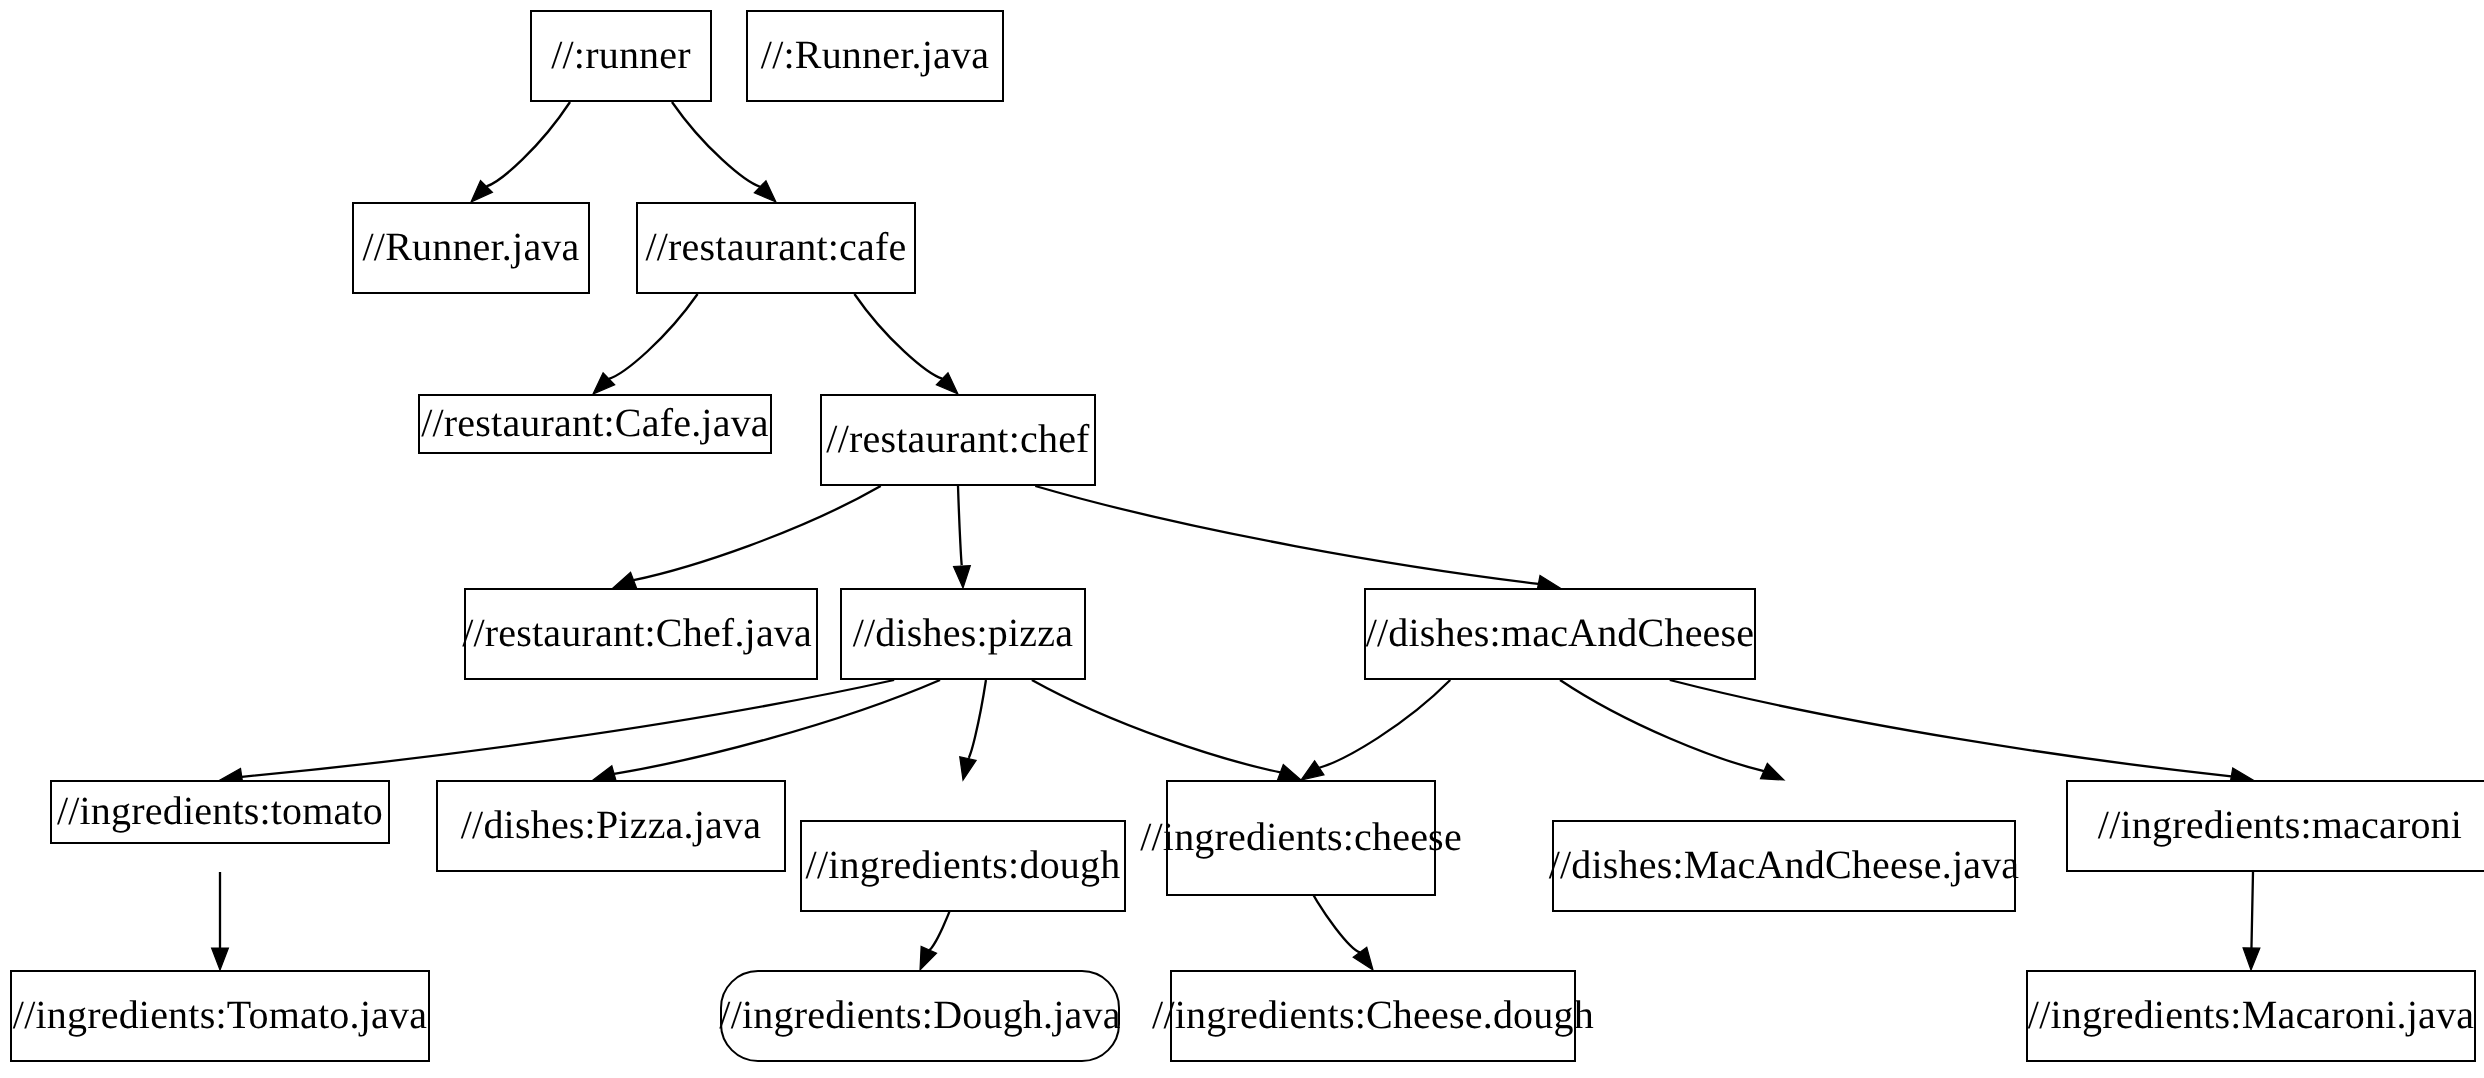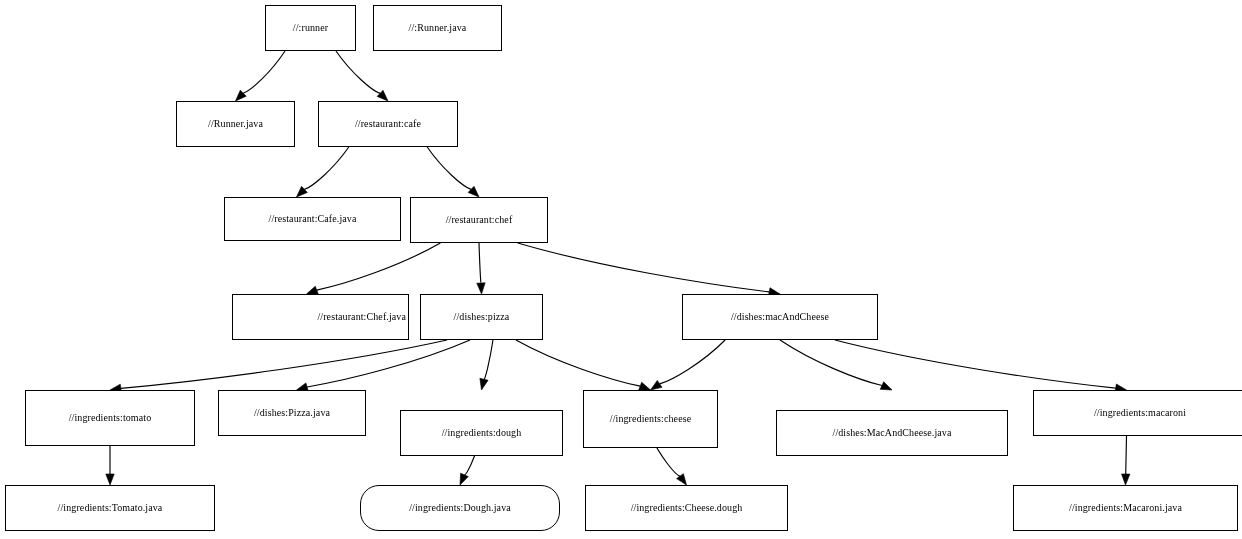--- a/index.html
+++ b/index.html
@@ -24,21 +24,21 @@
   }
   .graph-node {
     position: absolute;
     box-sizing: border-box;
     border: 1px solid #000000;
     background: #ffffff;
     display: flex;
     align-items: center;
     justify-content: center;
     color: #000000;
-    font-size: 10px;
+    font-size: 20px;
     line-height: 1;
     letter-spacing: 0.1px;
     white-space: nowrap;
   }
   .graph-node .node-label {
     display: block;
     padding: 0 2px;
   }
   .edge-path {
     stroke: #000000;
@@ -99,39 +99,39 @@
       </div>
       <div class="graph-node" style="left: 373px; top: 5px; width: 129px; height: 46px; border-color: rgb(0, 0, 0); background: rgb(255, 255, 255);">
         <span class="node-label">//:Runner.java</span>
       </div>
       <div class="graph-node" style="left: 176px; top: 101px; width: 119px; height: 46px; border-color: rgb(0, 0, 0); background: rgb(255, 255, 255);">
         <span class="node-label">//Runner.java</span>
       </div>
       <div class="graph-node" style="left: 318px; top: 101px; width: 140px; height: 46px; border-color: rgb(0, 0, 0); background: rgb(255, 255, 255);">
         <span class="node-label">//restaurant:cafe</span>
       </div>
-      <div class="graph-node" style="left: 224px; top: 197px; width: 177px; height: 44px; border-color: rgb(0, 0, 0); background: rgb(255, 255, 255);">
+      <div class="graph-node" style="left: 209px; top: 197px; width: 177px; height: 30px; border-color: rgb(0, 0, 0); background: rgb(255, 255, 255);">
         <span class="node-label">//restaurant:Cafe.java</span>
       </div>
       <div class="graph-node" style="left: 410px; top: 197px; width: 138px; height: 46px; border-color: rgb(0, 0, 0); background: rgb(255, 255, 255);">
         <span class="node-label">//restaurant:chef</span>
       </div>
       <div class="graph-node" style="left: 232px; top: 294px; width: 177px; height: 46px; border-color: rgb(0, 0, 0); background: rgb(255, 255, 255); justify-content: flex-end;">
         <span class="node-label">//restaurant:Chef.java</span>
       </div>
       <div class="graph-node" style="left: 420px; top: 294px; width: 123px; height: 46px; border-color: rgb(0, 0, 0); background: rgb(255, 255, 255);">
         <span class="node-label">//dishes:pizza</span>
       </div>
       <div class="graph-node" style="left: 682px; top: 294px; width: 196px; height: 46px; border-color: rgb(0, 0, 0); background: rgb(255, 255, 255);">
         <span class="node-label">//dishes:macAndCheese</span>
       </div>
-      <div class="graph-node" style="left: 25px; top: 390px; width: 170px; height: 56px; border-color: rgb(0, 0, 0); background: rgb(255, 255, 255);">
+      <div class="graph-node" style="left: 25px; top: 390px; width: 170px; height: 32px; border-color: rgb(0, 0, 0); background: rgb(255, 255, 255);">
         <span class="node-label">//ingredients:tomato</span>
       </div>
-      <div class="graph-node" style="left: 218px; top: 390px; width: 148px; height: 46px; border-color: rgb(0, 0, 0); background: rgb(255, 255, 255);">
+      <div class="graph-node" style="left: 218px; top: 390px; width: 175px; height: 46px; border-color: rgb(0, 0, 0); background: rgb(255, 255, 255);">
         <span class="node-label">//dishes:Pizza.java</span>
       </div>
       <div class="graph-node" style="left: 400px; top: 410px; width: 163px; height: 46px; border-color: rgb(0, 0, 0); background: rgb(255, 255, 255);">
         <span class="node-label">//ingredients:dough</span>
       </div>
       <div class="graph-node" style="left: 583px; top: 390px; width: 135px; height: 58px; border-color: rgb(0, 0, 0); background: rgb(255, 255, 255);">
         <span class="node-label">//ingredients:cheese</span>
       </div>
       <div class="graph-node" style="left: 776px; top: 410px; width: 232px; height: 46px; border-color: rgb(0, 0, 0); background: rgb(255, 255, 255);">
         <span class="node-label">//dishes:MacAndCheese.java</span>

